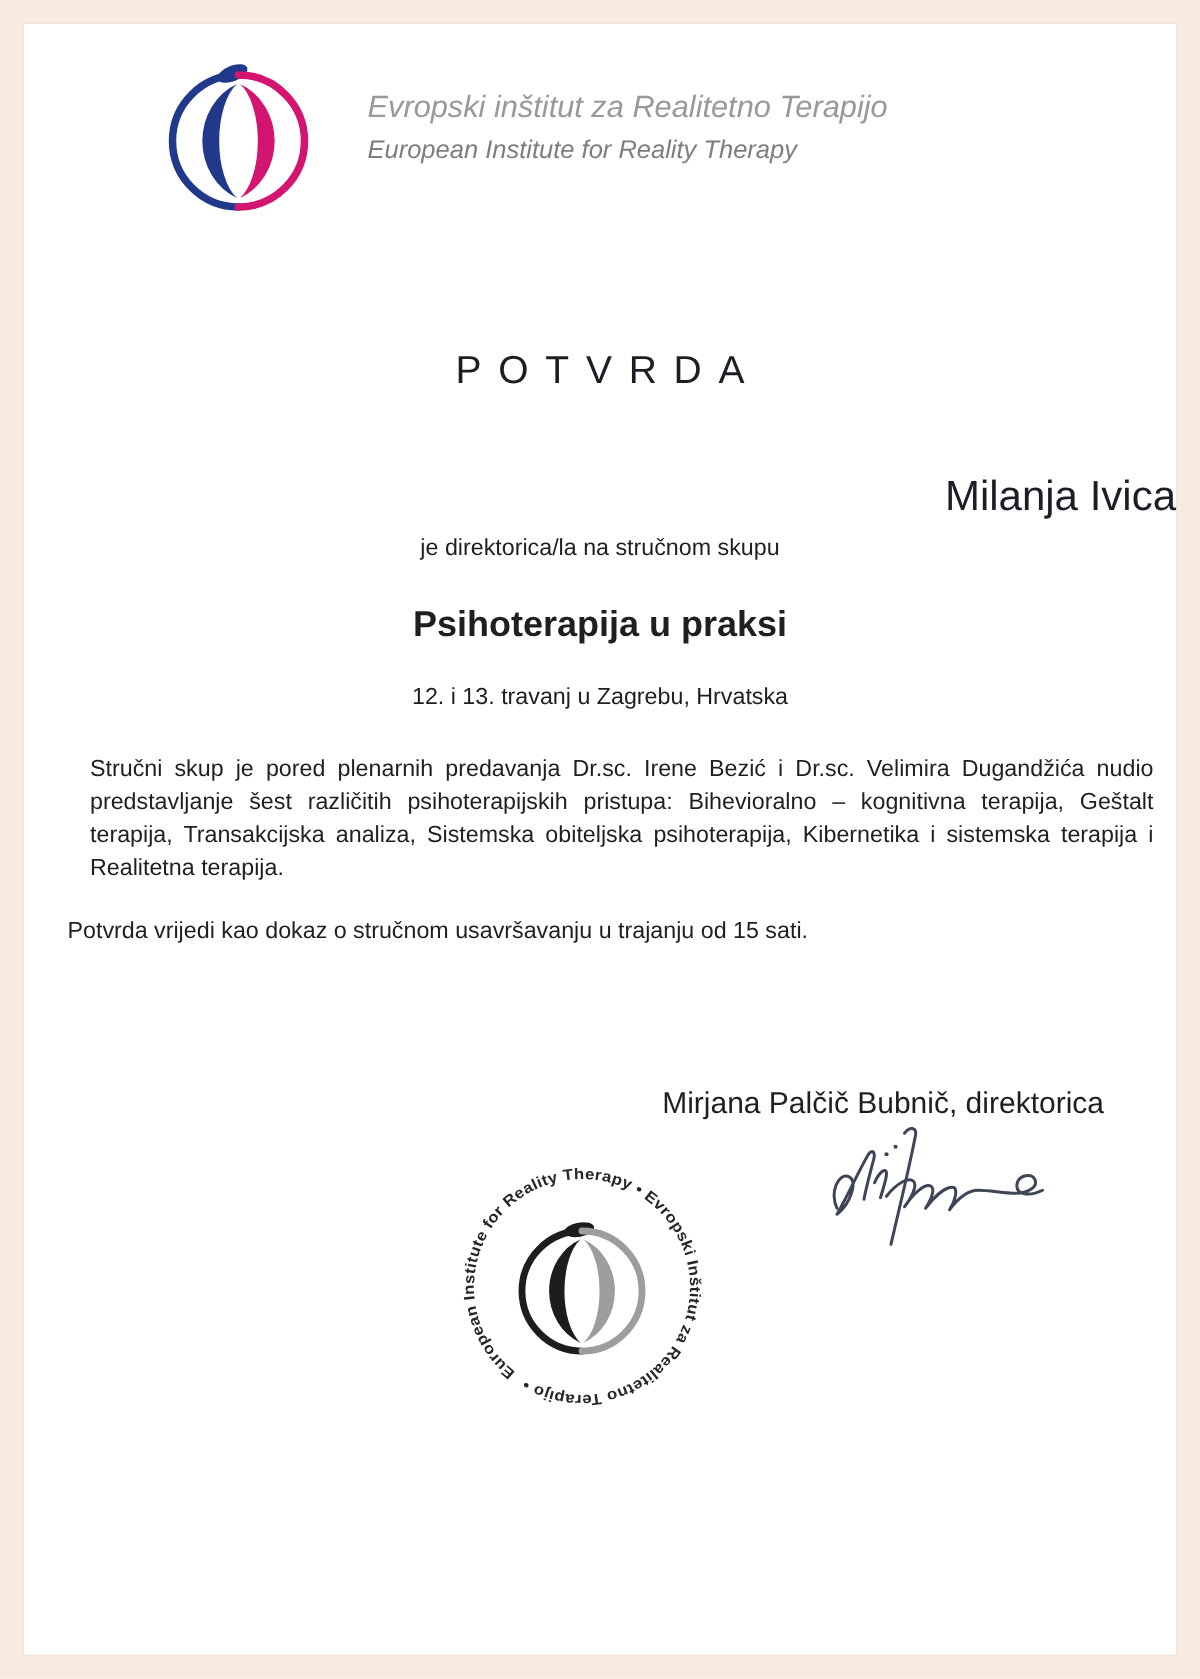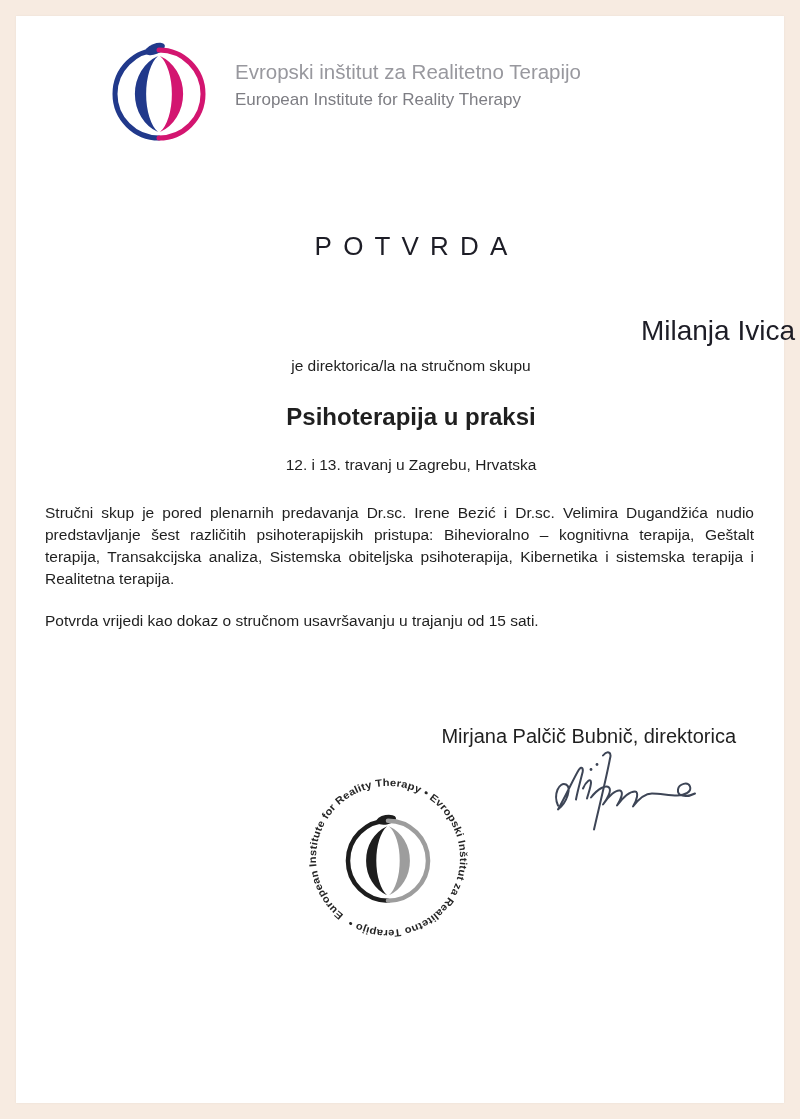--- a/index.html
+++ b/index.html
@@ -10,39 +10,39 @@
     overflow: hidden;
   }
   .paper {
     position: absolute;
     left: 16px; top: 16px;
     width: 768px; height: 1087px;
     background: var(--paper, #ffffff);
     box-shadow: 0 0 2px rgba(0,0,0,0.06);
   }
   .abs { position: absolute; }
-  .centered { left: 0; width: 100%; text-align: center; margin-left: 11px; }
+  .centered { left: 0; width: 100%; text-align: center; }
 
   
   .logo-top { left: 93px; top: 24px; width: 100px; height: 104px; }
-  .org-names { left: 219px; top: 42px; line-height: 28px; white-space: nowrap; }
+  .org-names { left: 229px; top: 42px; line-height: 28px; white-space: nowrap; font-style: italic; }
   .org-sl { font-size: 20.5px; color: var(--headerGray1, #98989e); }
   .org-en { font-size: 17px; color: var(--headerGray2, #7d7d83); }
 
   
   .cert-title {
     top: 215px; font-size: 26px; color: var(--ink, #1d1d26);
     letter-spacing: 0.43em; padding-left: 0.43em; font-weight: 400;
   }
   .recipient { top: 299px; font-size: 28px; color: var(--ink, #1d1d26); text-align: right; }
   .participation { top: 341px; font-size: 15.5px; color: var(--bodyInk, #1f1f1f); }
   .event-title { top: 387px; font-size: 24px; font-weight: bold; color: var(--bodyInk, #1f1f1f); }
   .event-date { top: 440px; font-size: 15.5px; color: var(--bodyInk, #1f1f1f); }
   .description {
-    left: 29px; top: 486px; width: 709px;
+    left: 44px; top: 486px; width: 709px;
     font-size: 15.5px; line-height: 22px; text-align: justify;
     color: var(--bodyInk, #1f1f1f);
   }
   .validity { left: 29px; top: 596px; font-size: 15.5px; color: var(--bodyInk, #1f1f1f); }
   .signatory { right: 48px; top: 709px; font-size: 20px; color: var(--bodyInk, #1f1f1f); white-space: nowrap; }
   .signature { left: 530px; top: 731px; width: 155px; height: 86px; }
   .stamp { left: 282px; top: 752px; width: 180px; height: 180px; }
 
   .ring-text {
     font-family: "Liberation Sans", "DejaVu Sans", sans-serif;

